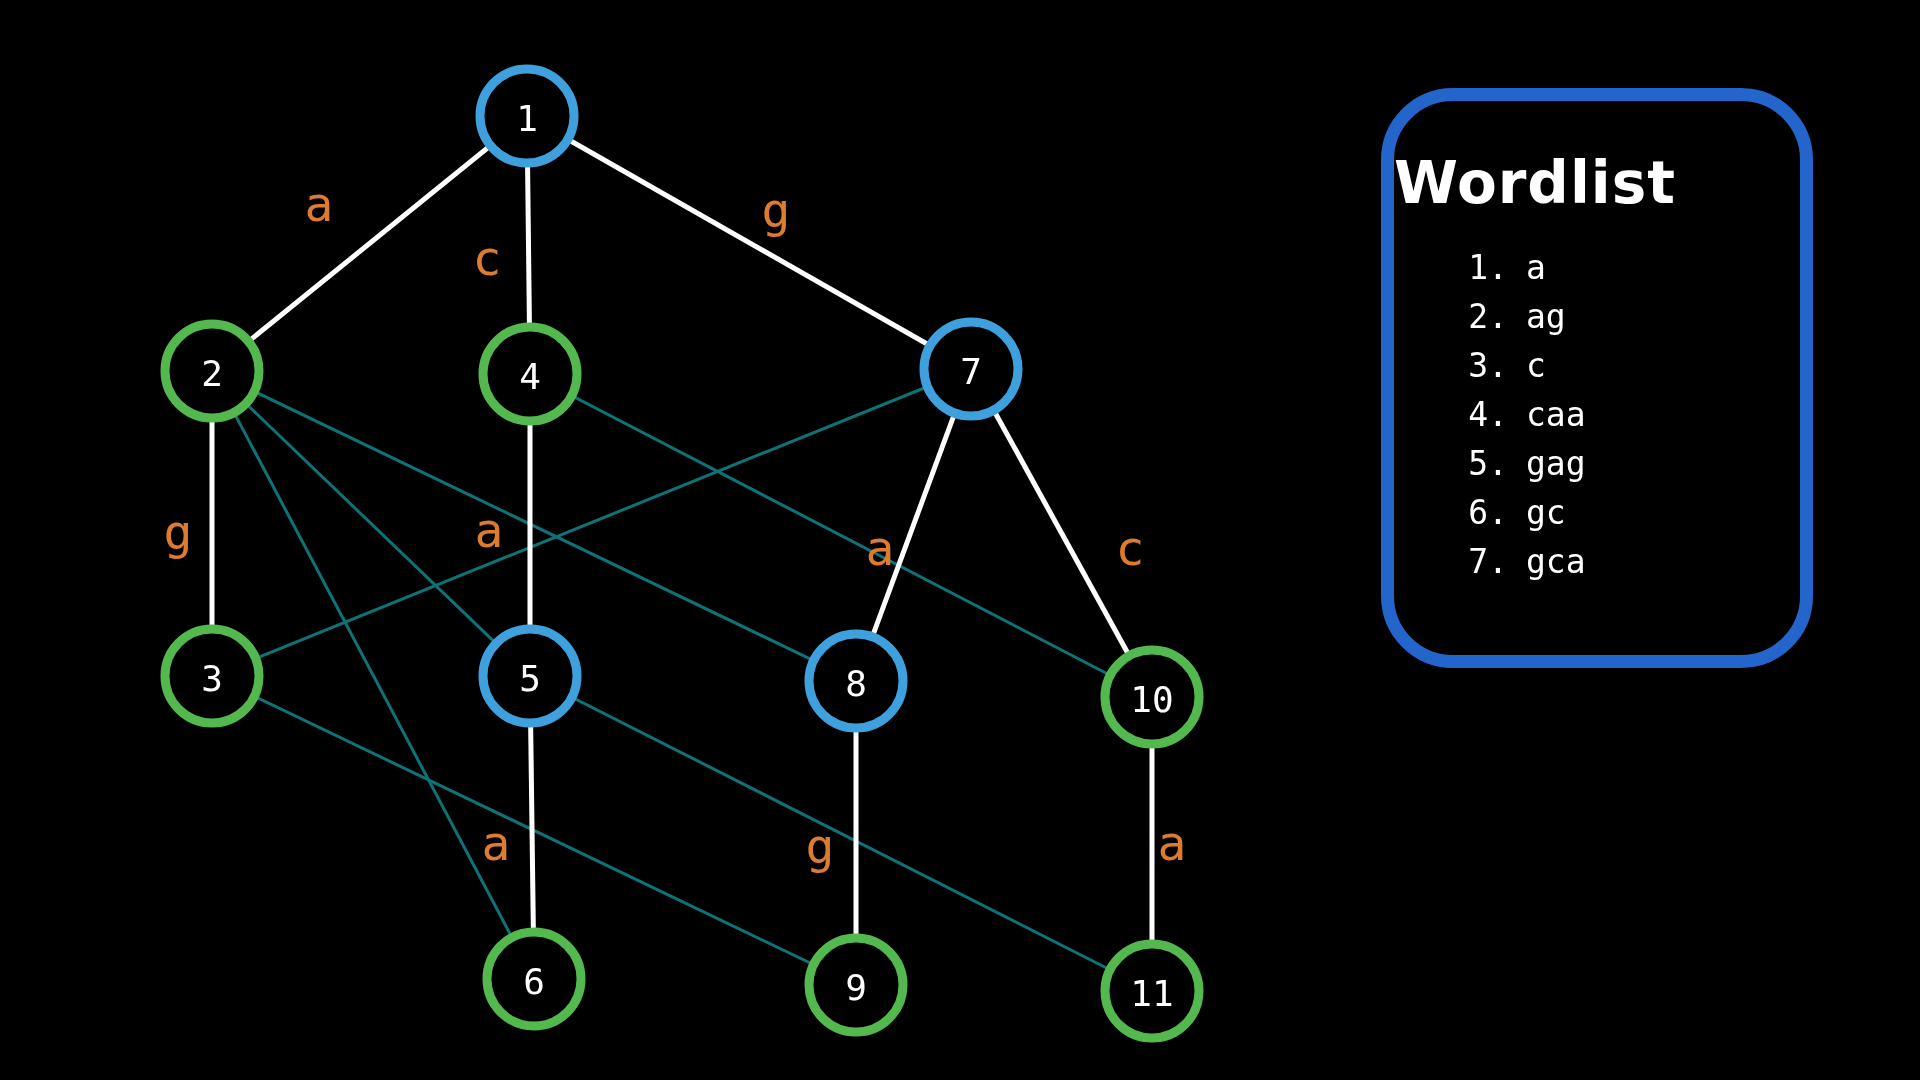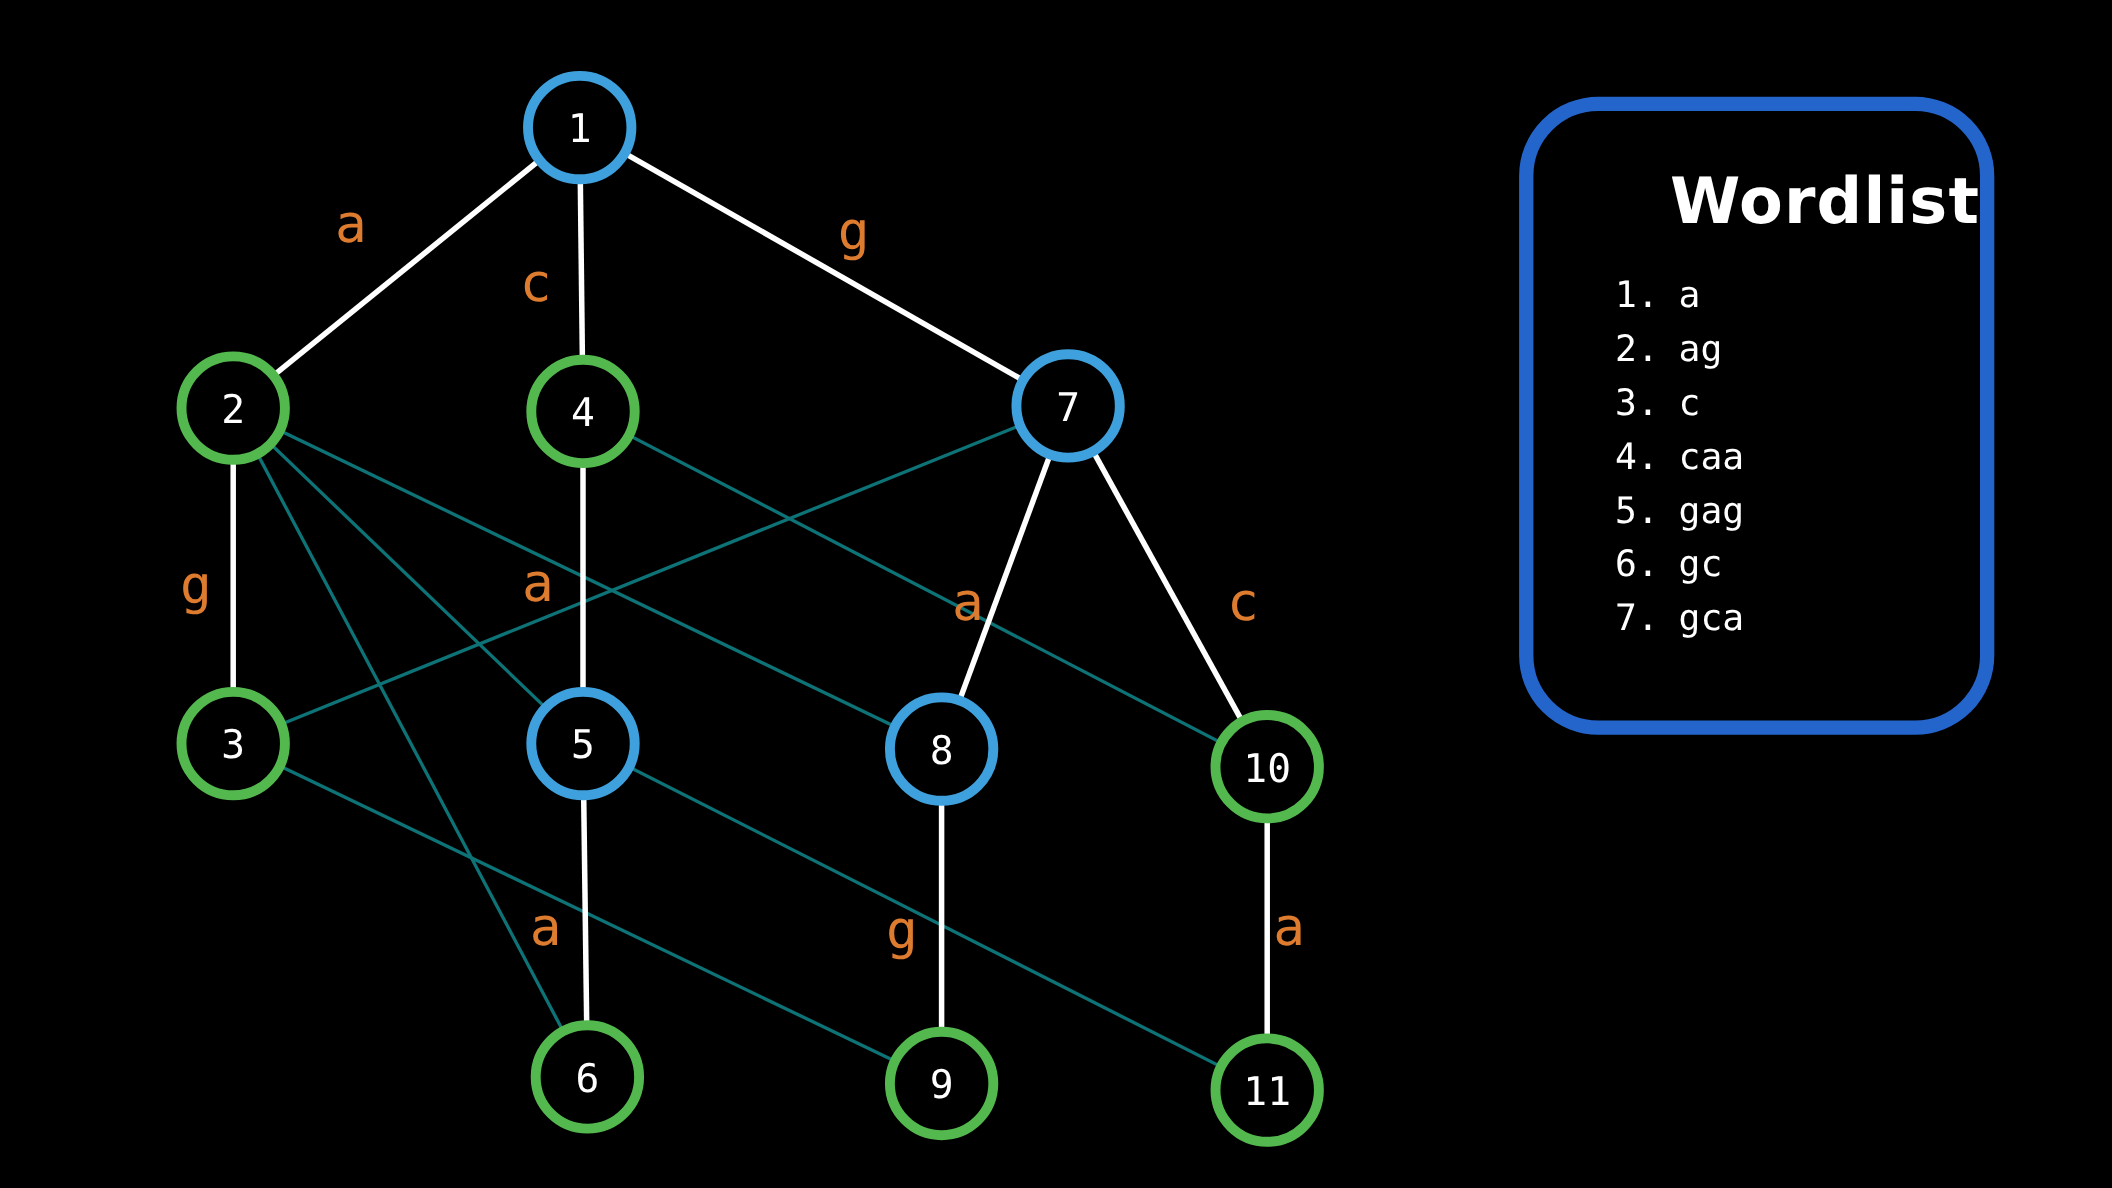--- a/index.html
+++ b/index.html
@@ -42,21 +42,21 @@
     top: 88px;
     width: 432px;
     height: 580px;
     border: 13px solid #2465cc;
     border-radius: 72px;
     box-sizing: border-box;
     color: #ffffff;
   }
   .wordlist-title {
     margin-top: 48px;
-    text-align: right;
+    text-align: left;
     font-family: "DejaVu Sans", sans-serif;
     font-weight: bold;
     font-size: 58px;
     letter-spacing: 1px;
     color: #ffffff;
   }
   .wordlist-items {
     margin-top: 26px;
     padding-left: 62px;
     font-family: "DejaVu Sans Mono", monospace;

